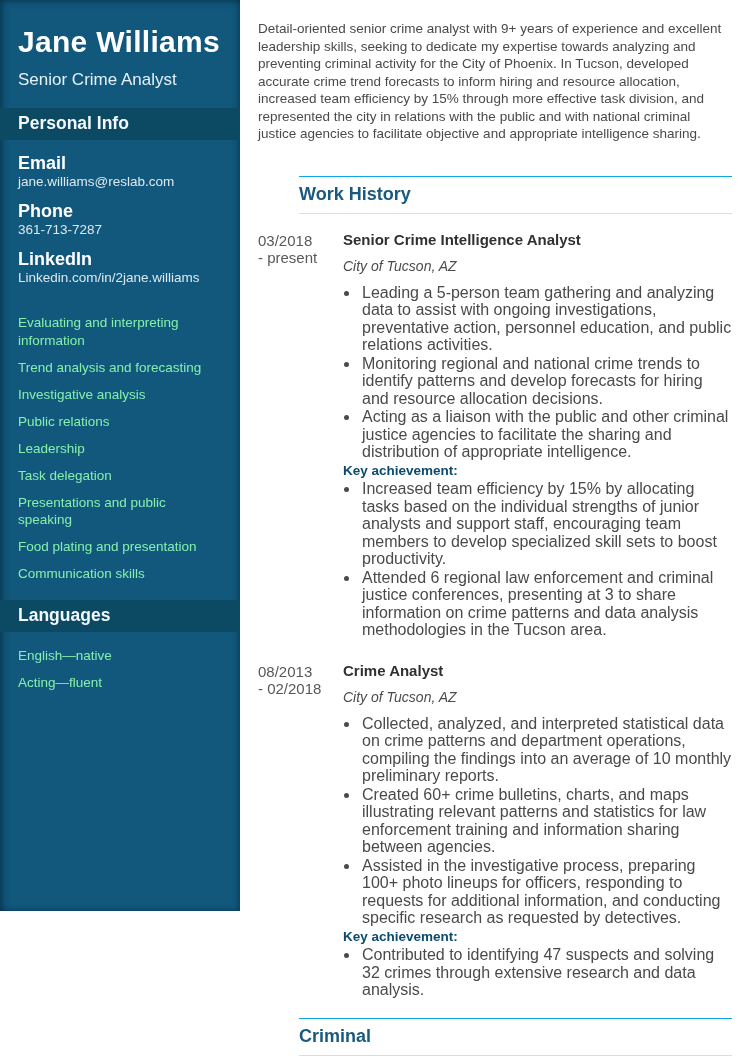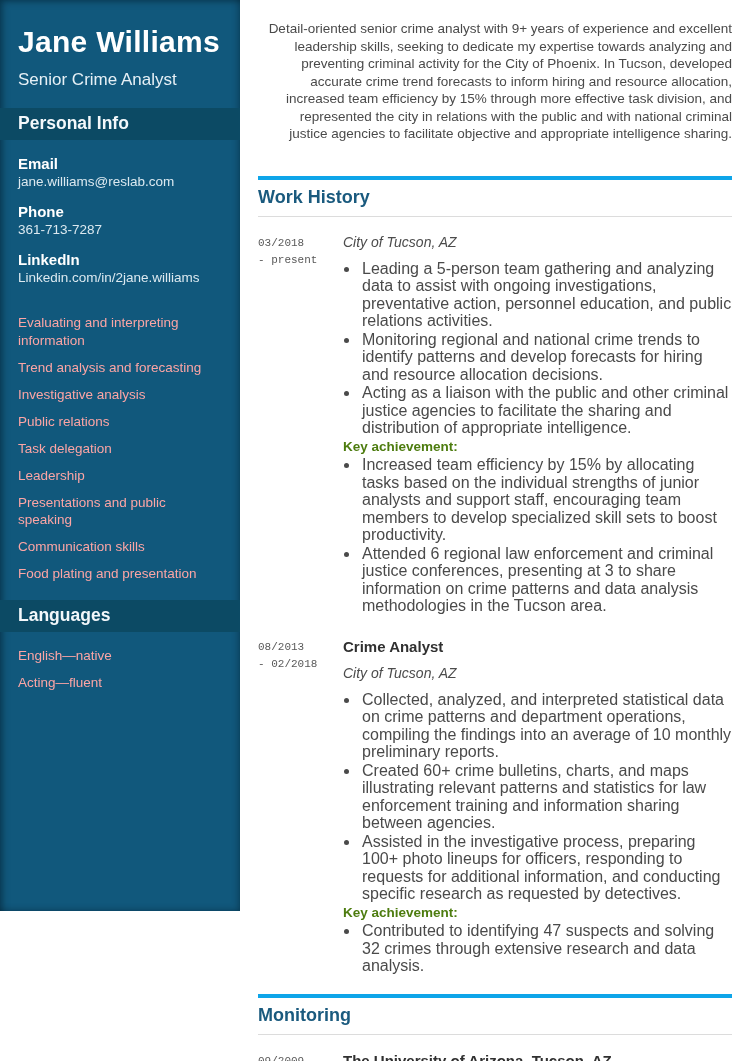--- a/index.html
+++ b/index.html
@@ -25,47 +25,48 @@
   .person-title { font-size:17px; line-height:22px; color:#e6f0f6; margin-top:9px; }
 
   .band {
     margin-top:17px;
     background:var(--sidebar-band-bg,#0C4A64);
     padding:5px 18px 6px 18px;
     font-size:17.5px; line-height:21px; font-weight:bold; color:#f3f8fb;
   }
   .sidebar-block { padding:15px 18px 0 18px; }
   .contact-group { margin-bottom:13px; }
-  .contact-label { font-size:15px; line-height:17.5px; font-weight:bold; color:#ffffff; }
+  .contact-label { font-size:18px; line-height:17.5px; font-weight:bold; color:#ffffff; }
   .contact-value { font-size:13.5px; line-height:17.5px; color:#dcE9f0; color:#dce9f0; }
-  .side-item { font-size:13.5px; line-height:17.5px; color:#fca5a5; margin-bottom:9.5px; }
+  .side-item { font-size:13.5px; line-height:17.5px; color:#86efac; margin-bottom:9.5px; }
   .lang-item { margin-bottom:10px; }
 
   
   .main { flex:1; padding:20px 18px 0 18px; }
-  .summary { font-size:13.5px; line-height:17.5px; color:#4a4a4a; margin-bottom:33px;text-align:right; }
+  .summary { font-size:13.5px; line-height:17.5px; color:#4a4a4a; margin-bottom:33px; }
 
   .section-heading {
-    border-top:4px solid #0ea5e9;
+    border-top:1px solid #0ea5e9;
     border-bottom:1px solid #dcdcdc;
     padding:6px 0 8px 0;
+    margin-left:41px;
   }
   .section-heading h2 { font-size:18px; line-height:22px; font-weight:bold; color:var(--heading-blue,#1A5A7E); }
   .section-body { padding:16px 0 6px 0; }
 
   .entry { display:flex; margin-bottom:21px; }
   .entry:last-child { margin-bottom:12px; }
-  .entry-dates { width:85px; min-width:85px; font-size:11px; line-height:17px; color:#585858; padding-top:2px;font-family:Liberation Mono, monospace; }
+  .entry-dates { width:85px; min-width:85px; font-size:15px; line-height:17px; color:#585858; padding-top:2px; }
   .entry-content { flex:1; }
   .entry-title { font-size:15px; line-height:20px; font-weight:bold; color:#303030; margin-bottom:7px; }
   .entry-subtitle { font-size:14px; line-height:18px; font-style:italic; color:#4c4c4c; margin-bottom:9px; }
 
   ul.bullets { list-style:disc; padding-left:17px; }
   ul.bullets li { font-size:16px; line-height:17.5px; color:#4a4a4a; padding-left:2px; margin-bottom:1px; }
-  .key-label { font-size:13.5px; line-height:17.5px; font-weight:bold; color:#4d7c0f; margin:1px 0 1px 0; }
+  .key-label { font-size:13.5px; line-height:17.5px; font-weight:bold; color:#0c4a6e; margin:1px 0 1px 0; }
 </style>
 </head>
 <body>
 
 <div class="page">
 
   <aside class="sidebar">
     <div class="sidebar-header">
       <h1 class="person-name">Jane Williams</h1>
       <div class="person-title">Senior Crime Analyst</div>
@@ -85,25 +86,25 @@
         <div class="contact-label">LinkedIn</div>
         <div class="contact-value">Linkedin.com/in/2jane.williams</div>
       </div>
     </div>
 
     <div class="sidebar-block">
       <div class="side-item">Evaluating and interpreting information</div>
       <div class="side-item">Trend analysis and forecasting</div>
       <div class="side-item">Investigative analysis</div>
       <div class="side-item">Public relations</div>
+      <div class="side-item">Leadership</div>
       <div class="side-item">Task delegation</div>
-      <div class="side-item">Leadership</div>
       <div class="side-item">Presentations and public speaking</div>
+      <div class="side-item">Food plating and presentation</div>
       <div class="side-item">Communication skills</div>
-      <div class="side-item">Food plating and presentation</div>
     </div>
 
     <div class="band">Languages</div>
     <div class="sidebar-block">
       <div class="side-item lang-item">English—native</div>
       <div class="side-item lang-item">Acting—fluent</div>
     </div>
   </aside>
 
   <main class="main">
@@ -115,20 +116,21 @@
         <h2>Work History</h2>
       </div>
       <div class="section-body">
 
         <div class="entry">
           <div class="entry-dates">
             <div>03/2018</div>
             <div>- present</div>
           </div>
           <div class="entry-content">
+            <h3 class="entry-title">Senior Crime Intelligence Analyst</h3>
             <div class="entry-subtitle">City of Tucson, AZ</div>
             <ul class="bullets">
               <li>Leading a 5-person team gathering and analyzing data to assist with ongoing investigations, preventative action, personnel education, and public relations activities.</li>
               <li>Monitoring regional and national crime trends to identify patterns and develop forecasts for hiring and resource allocation decisions.</li>
               <li>Acting as a liaison with the public and other criminal justice agencies to facilitate the sharing and distribution of appropriate intelligence.</li>
             </ul>
             <div class="key-label">Key achievement:</div>
             <ul class="bullets">
               <li>Increased team efficiency by 15% by allocating tasks based on the individual strengths of junior analysts and support staff, encouraging team members to develop specialized skill sets to boost productivity.</li>
               <li>Attended 6 regional law enforcement and criminal justice conferences, presenting at 3 to share information on crime patterns and data analysis methodologies in the Tucson area.</li>
@@ -154,21 +156,21 @@
               <li>Contributed to identifying 47 suspects and solving 32 crimes through extensive research and data analysis.</li>
             </ul>
           </div>
         </div>
 
       </div>
     </section>
 
     <section>
       <div class="section-heading">
-        <h2>Monitoring</h2>
+        <h2>Criminal</h2>
       </div>
       <div class="section-body">
         <div class="entry">
           <div class="entry-dates">
             <div>09/2009</div>
             <div>- 06/2013</div>
           </div>
           <div class="entry-content">
             <h3 class="entry-title">The University of Arizona, Tucson, AZ</h3>
             <div class="entry-subtitle">Bachelor’s Degree in Criminal Justice</div>

